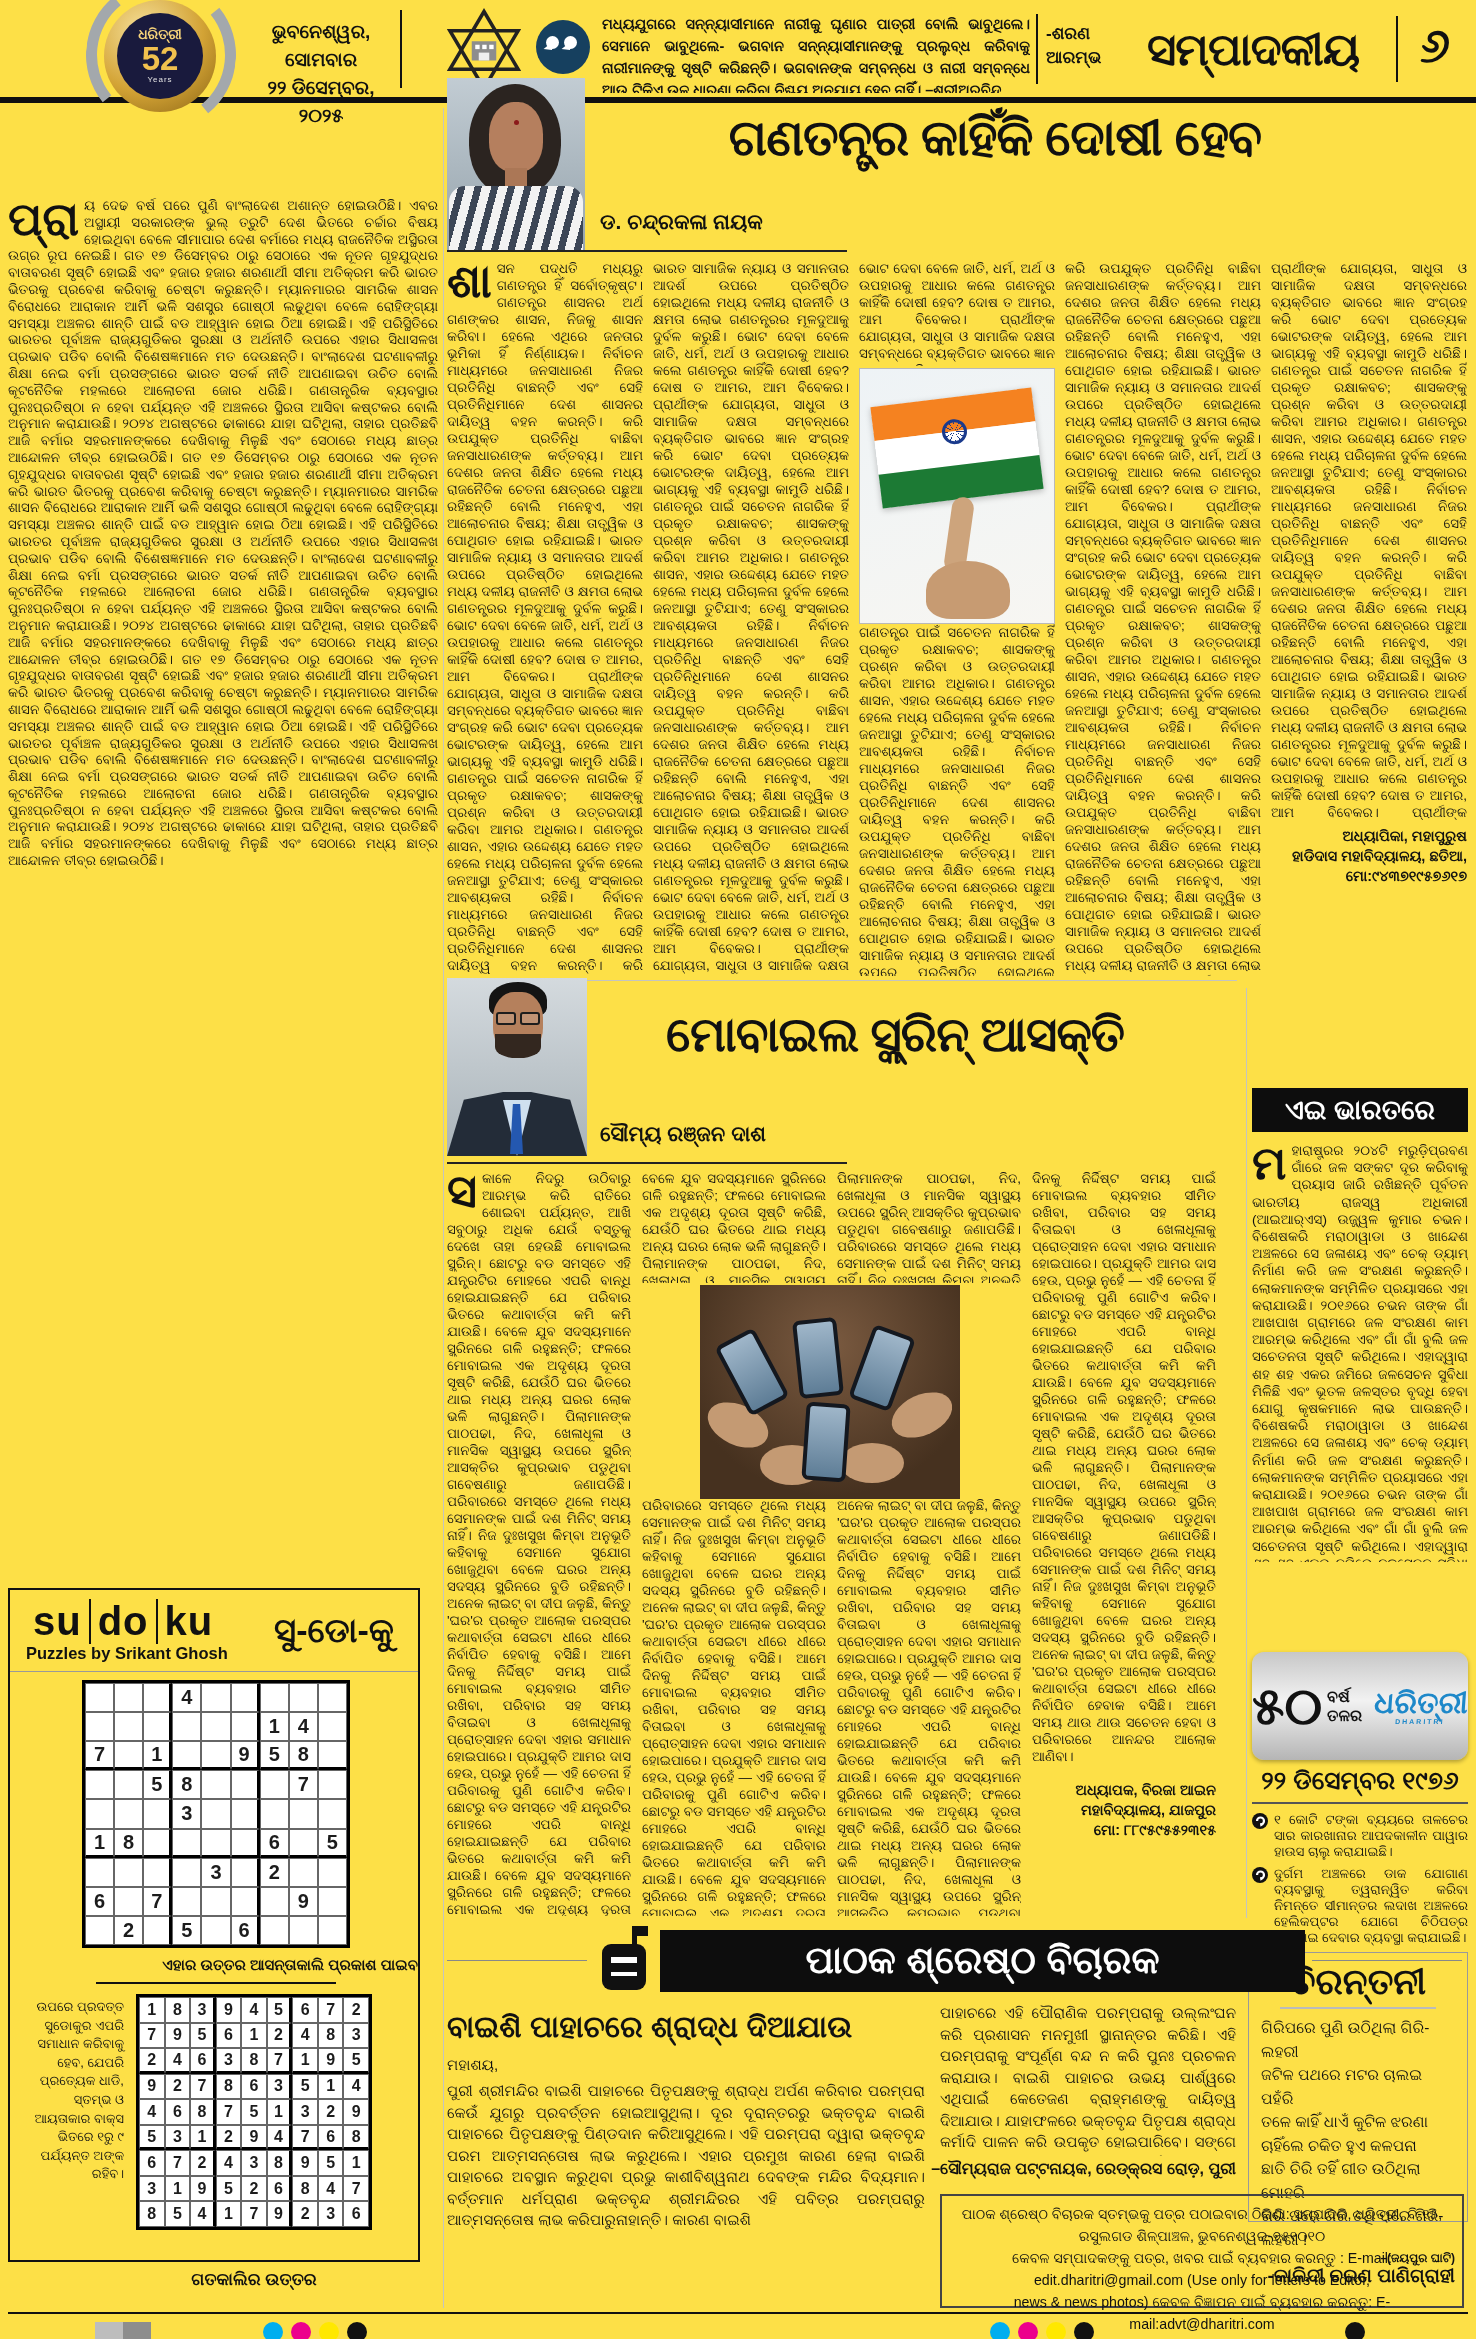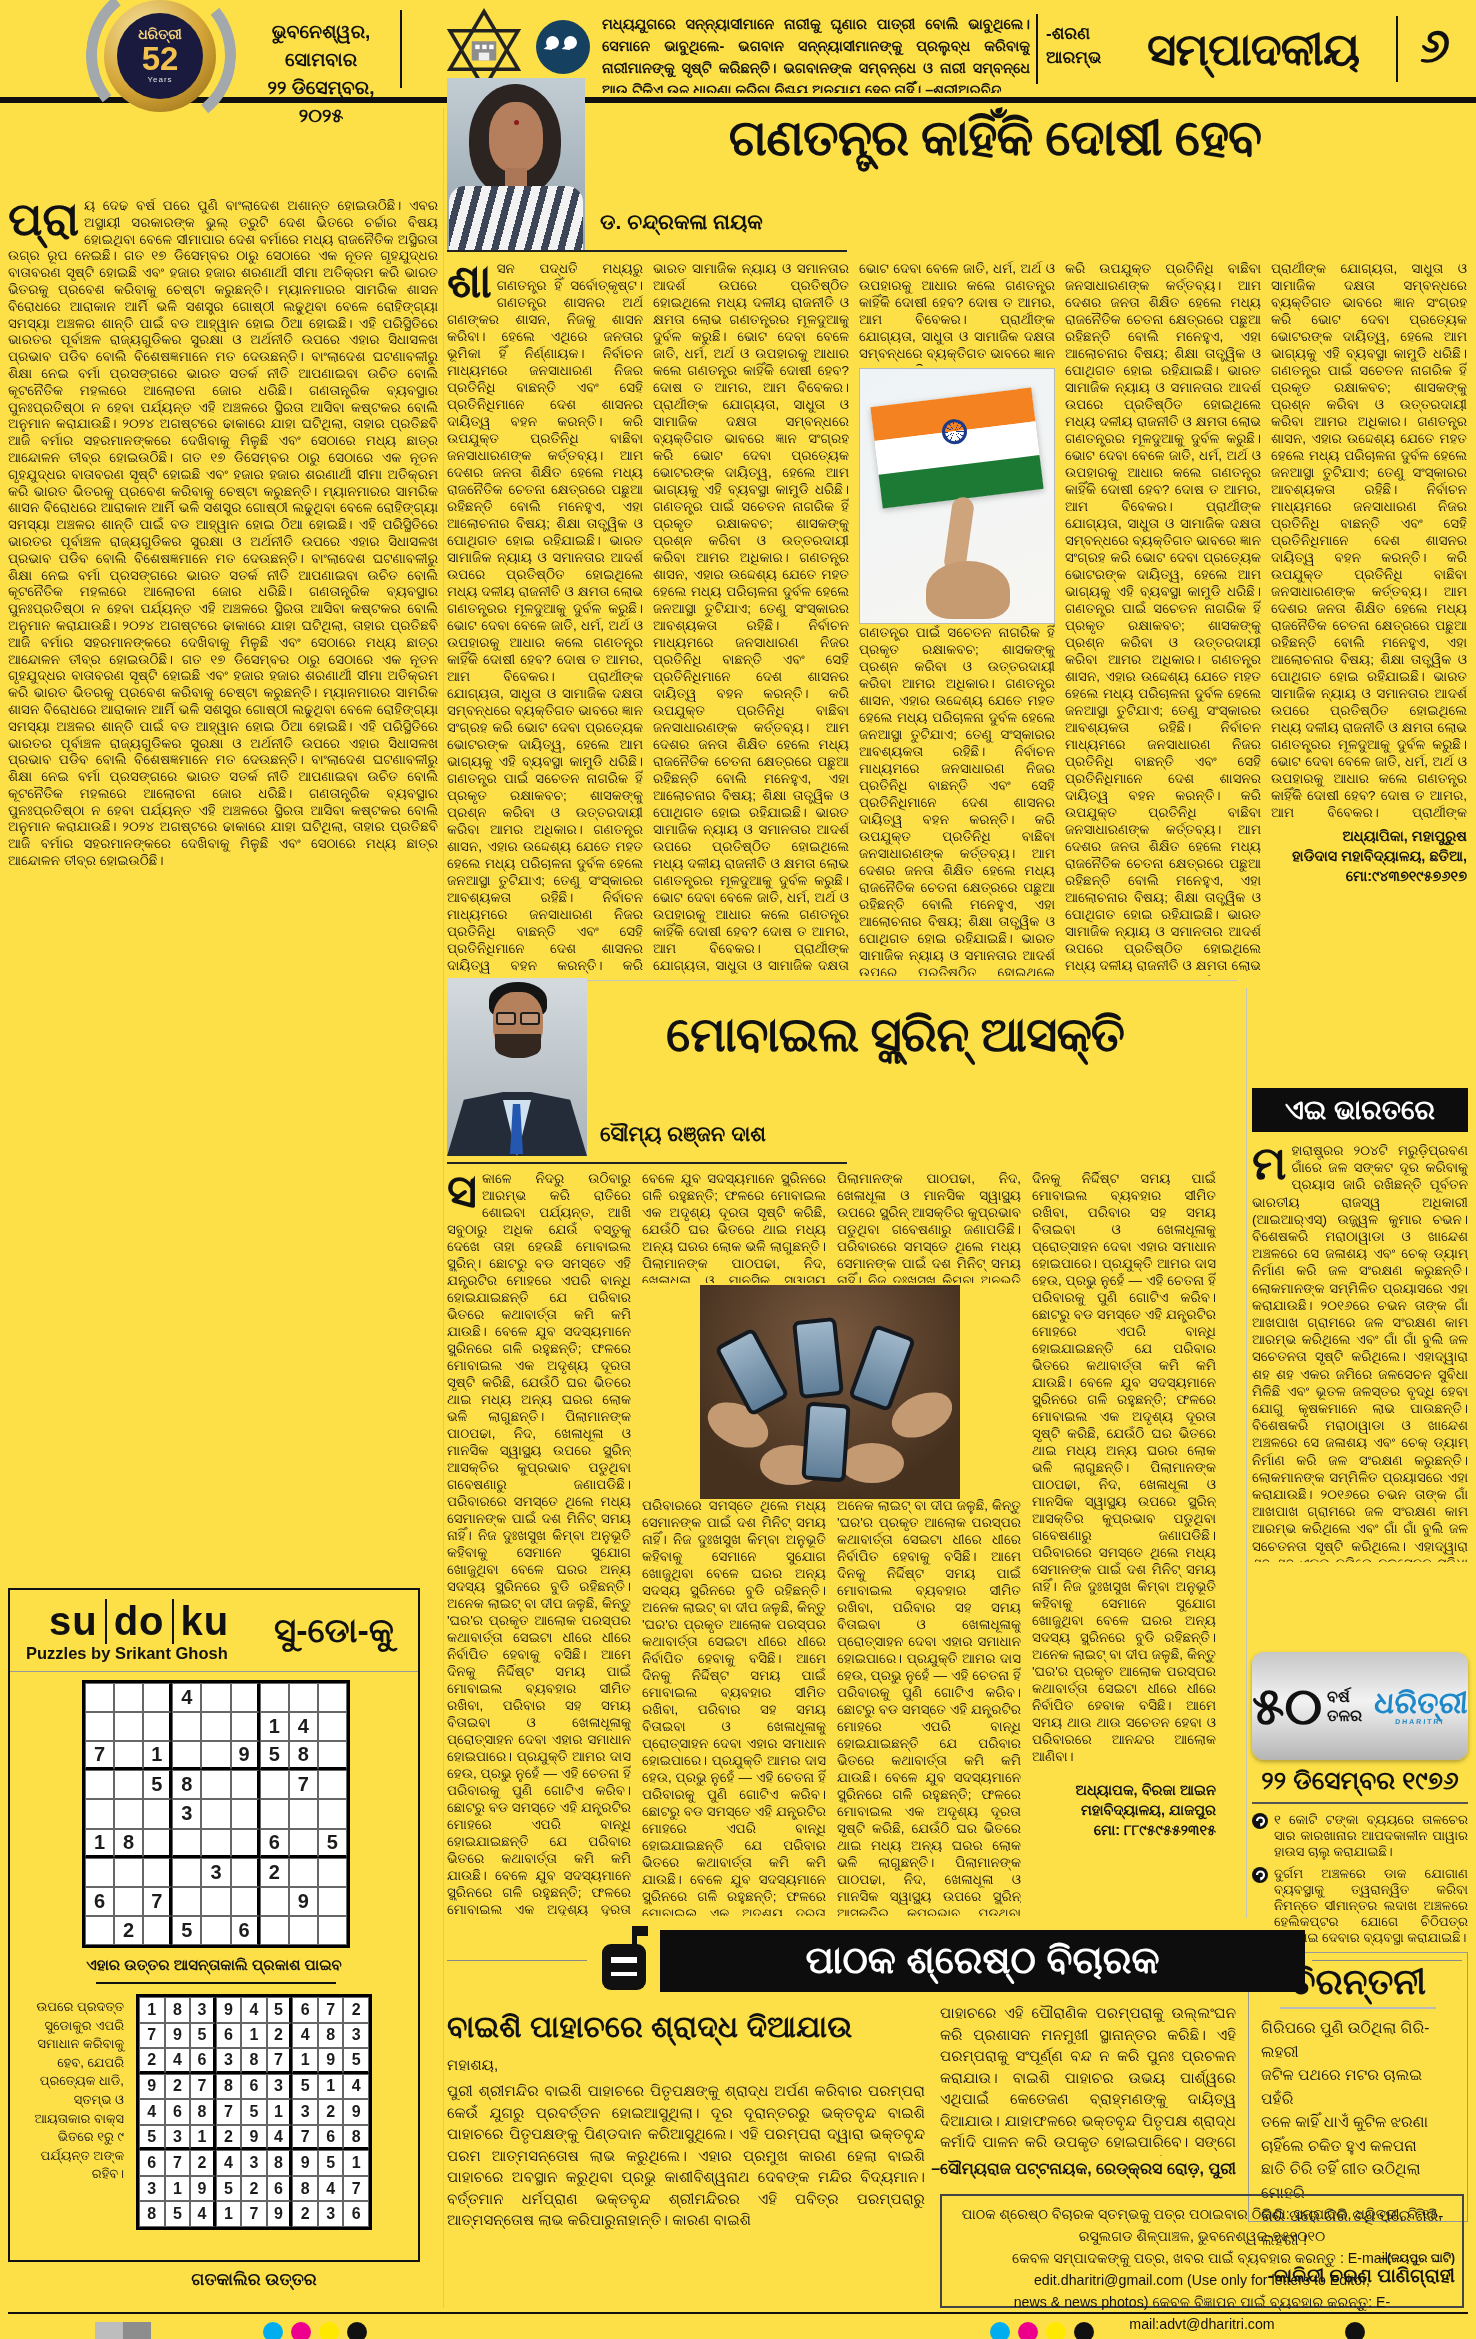--- a/index.html
+++ b/index.html
@@ -97,33 +97,33 @@
   .chir-credit{text-align:right;font-weight:800;}
   
   .banner{left:660px;top:1930px;width:645px;height:62px;font-size:38px;}
   .l-head{left:447px;top:2010px;width:480px;font-size:30px;font-weight:800;}
   .l-body{font-size:15px;line-height:21.5px;text-align:justify;overflow:hidden;}
   .contact{left:940px;top:2194px;width:524px;height:114px;border:2px solid #444;padding:7px 10px;
            text-align:center;font-size:14.2px;line-height:22px;}
   
   .sud-box{left:8px;top:1588px;width:412px;height:674px;border:2px solid #111;}
   .sud-head{position:absolute;left:0;top:0;width:100%;height:82px;border-bottom:1px solid #999;display:flex;align-items:center;}
-  .sud-brand{display:flex;align-items:baseline;font-size:40px;font-weight:800;letter-spacing:1px;padding-left:32px;}
+  .sud-brand{display:flex;align-items:baseline;font-size:40px;font-weight:800;letter-spacing:1px;padding-left:16px;}
   .sud-brand span{padding:0 7px;}
   .sud-brand span + span{border-left:2px solid #111;}
   .sud-credit{font-size:16.5px;font-weight:700;}
   .sud-odia{margin-left:auto;padding-right:24px;font-size:34px;font-weight:800;text-align:center;}
   .grid9{display:grid;grid-template-columns:repeat(9,1fr);grid-template-rows:repeat(9,1fr);
          border:3px solid #000;background:#fff;}
   .grid9 .cell{border:1px solid #666;display:flex;align-items:center;justify-content:center;
                font-weight:600;color:#1c1c1c;}
   .grid9 .br{border-right:3px solid #000;} .grid9 .bb{border-bottom:3px solid #000;}
   .pz{position:absolute;left:72px;top:90px;width:268px;height:268px;font-size:20px;}
   .sol{position:absolute;left:126px;top:404px;width:236px;height:236px;font-size:16px;}
-  .sud-note{position:absolute;left:0;top:366px;width:100%;text-align:center;font-size:15px;font-weight:600;}
+  .sud-note{position:absolute;left:0;top:366px;width:100%;text-align:right;font-size:15px;font-weight:600;}
   .sud-noterule{position:absolute;left:86px;top:392px;width:240px;height:2px;background:#111;}
   .sud-side{position:absolute;left:14px;top:408px;width:100px;text-align:right;font-size:13px;line-height:18.6px;}
   .sud-sol-label{position:absolute;left:126px;top:644px;width:236px;text-align:center;font-size:17px;font-weight:600;margin-top:36px;}
   
   .dot{position:absolute;top:2322px;width:20px;height:20px;border-radius:50%;}
 </style>
 </head>
 <body>
 
 <div id="page">

